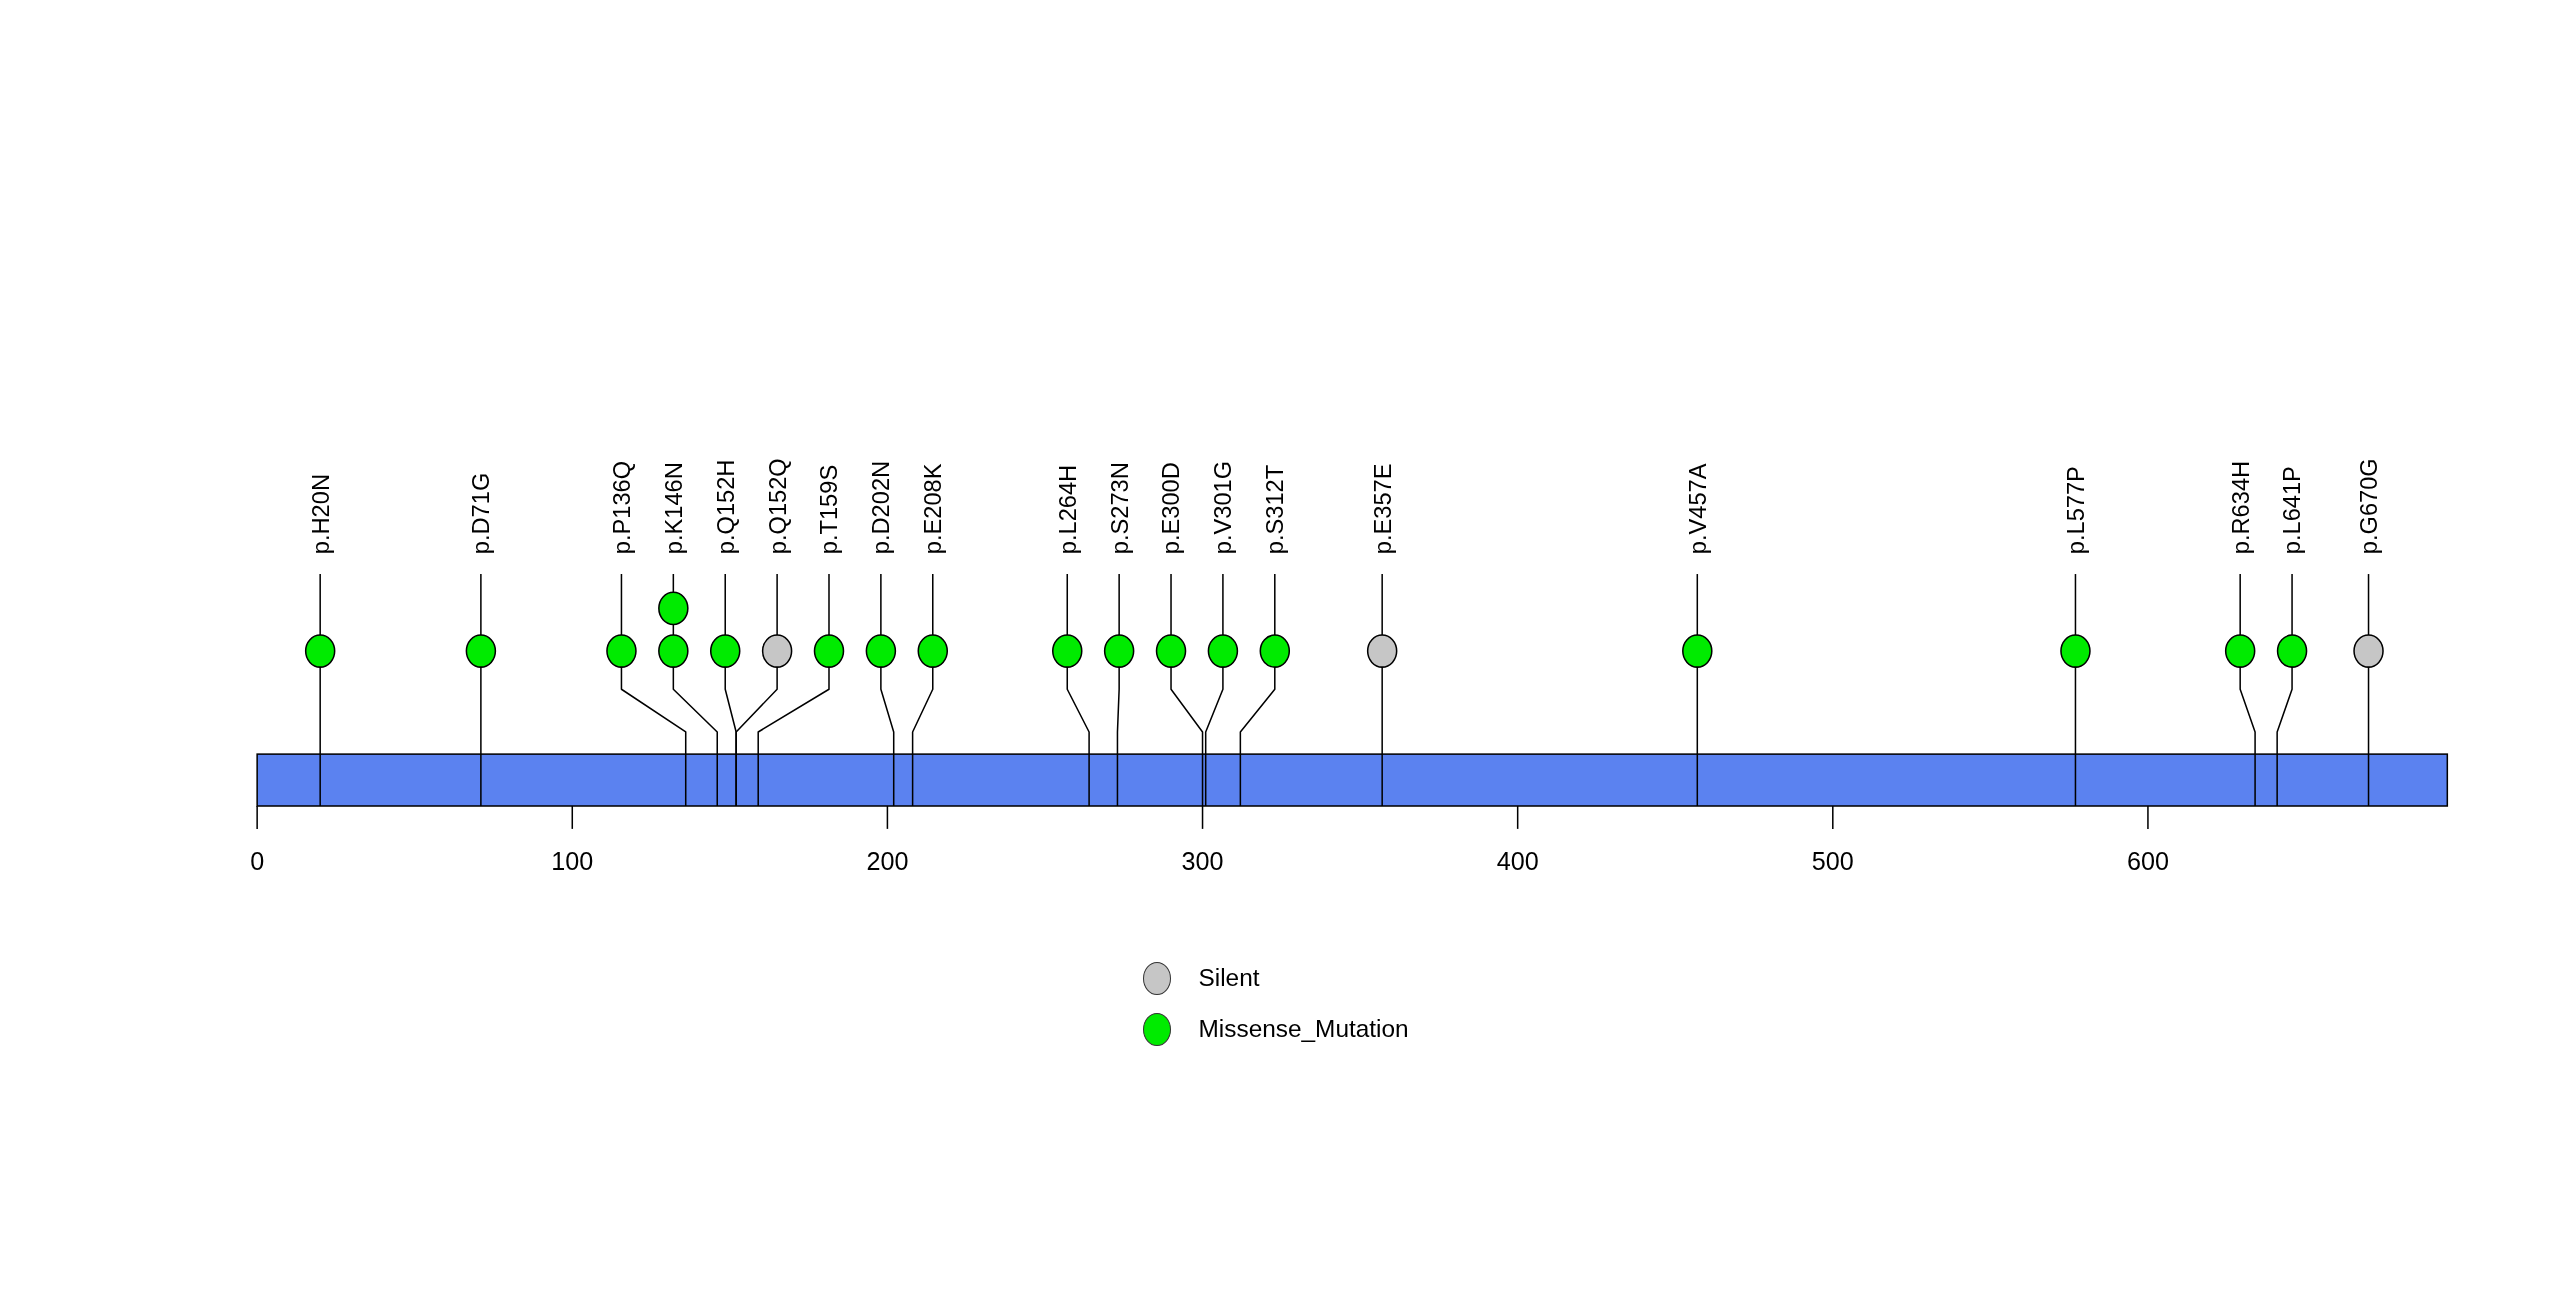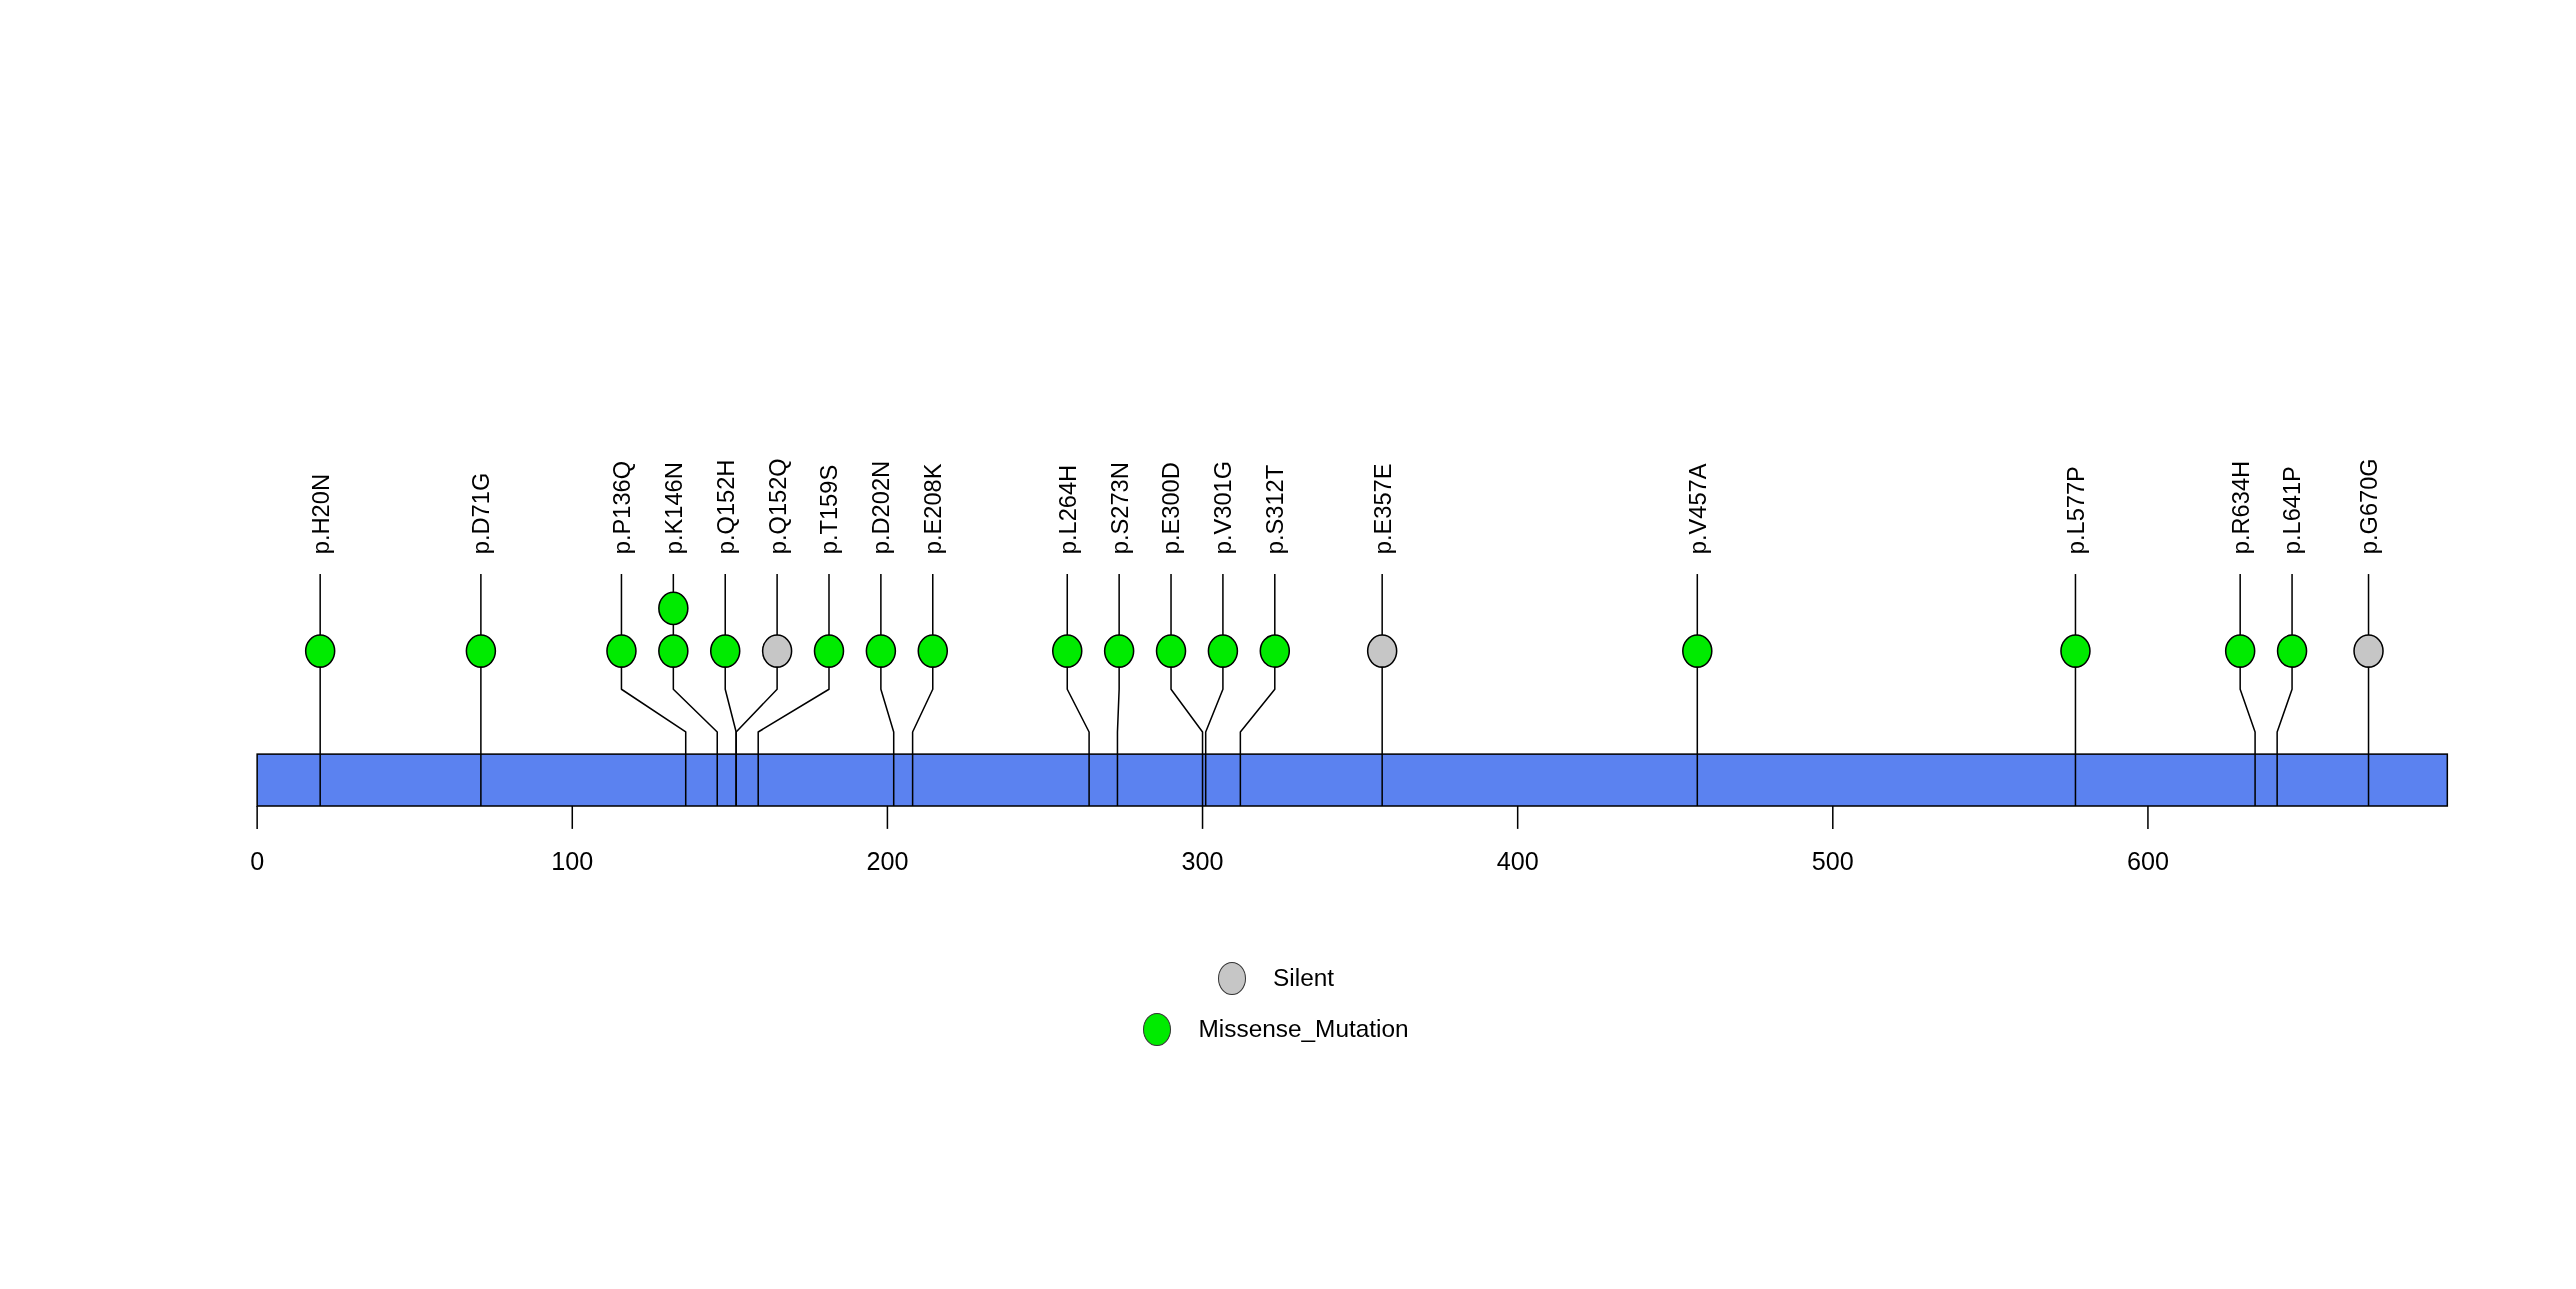--- a/index.html
+++ b/index.html
@@ -20,21 +20,20 @@
     left:1143px;
     top:961px;
     display:flex;
     flex-direction:column;
     gap:17px;
   }
   .legend-row{
     display:flex;
     align-items:center;
     height:34px;
-    justify-content:center;
   }
   .legend-swatch{
     display:inline-block;
     width:28px;
     height:33px;
     border-radius:50%;
     border:1.5px solid #333333;
     box-sizing:border-box;
     flex:0 0 auto;
   }

